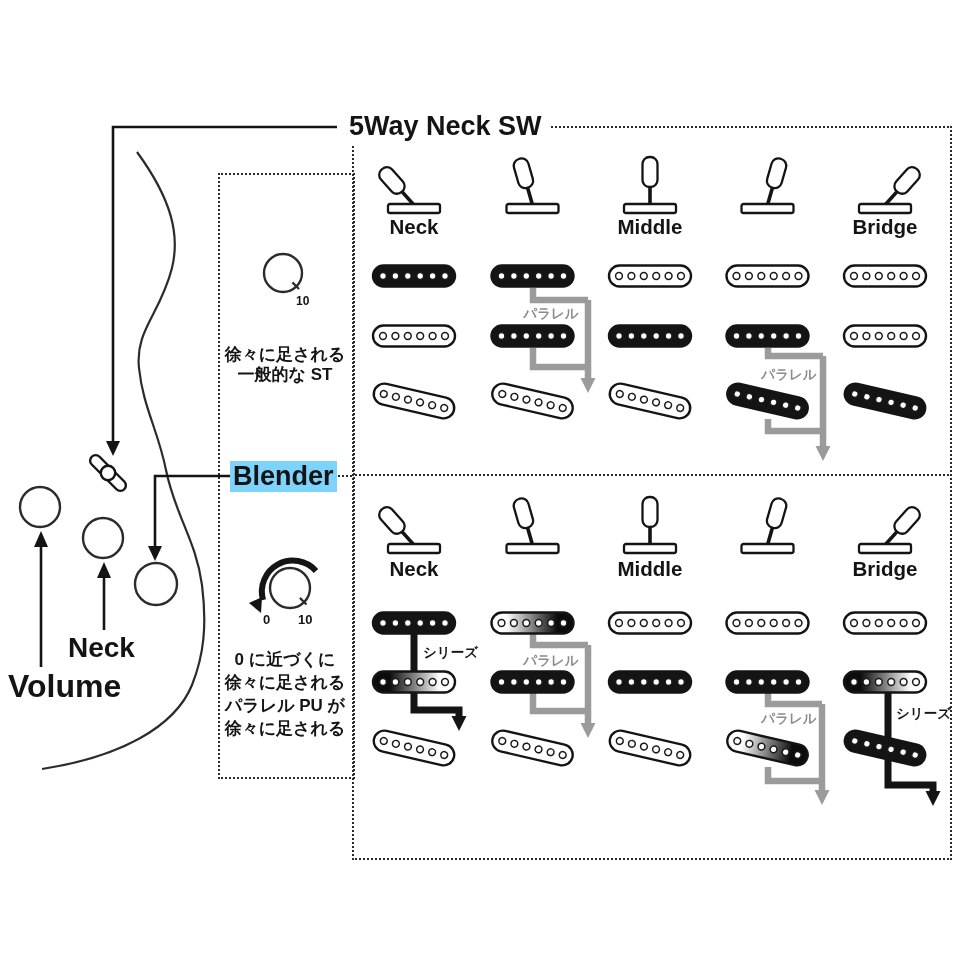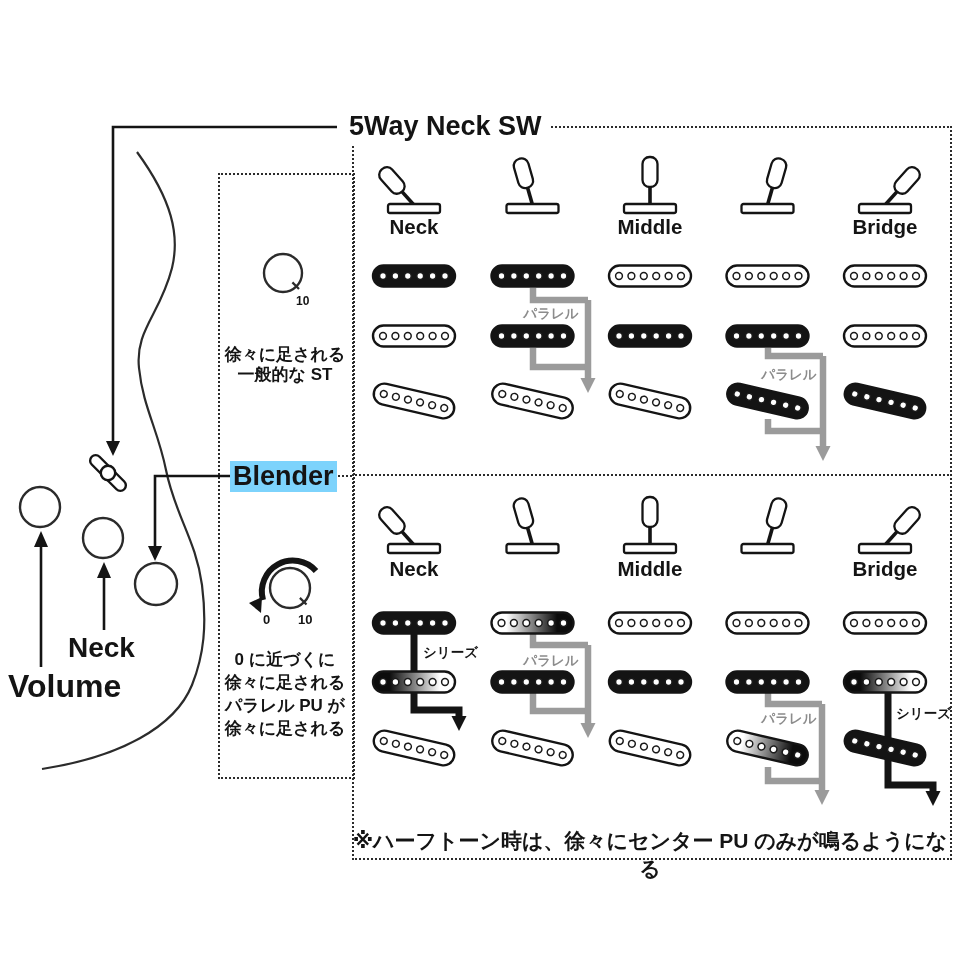--- a/index.html
+++ b/index.html
@@ -474,15 +474,14 @@
   <div class="cap" style="top:319px;margin-top:44px;">一般的な ST</div>
   <div class="cap" style="top:343px;">徐々に足される</div>
 
   <div class="knob-num" style="left:263px;top:612px;font-size:13px;">0</div>
   <div class="knob-num" style="left:298px;top:612px;font-size:13px;">10</div>
   <div class="cap" style="top:648px;">0 に近づくに</div>
   <div class="cap" style="top:671px;">徐々に足される</div>
   <div class="cap" style="top:694px;">パラレル PU が</div>
   <div class="cap" style="top:717px;">徐々に足される</div>
 
-  <div id="footnote">※ハーフトーン時は、徐々にセンター PU のみが鳴るようになる</div>
 
 </div>
 
 </body></html>

